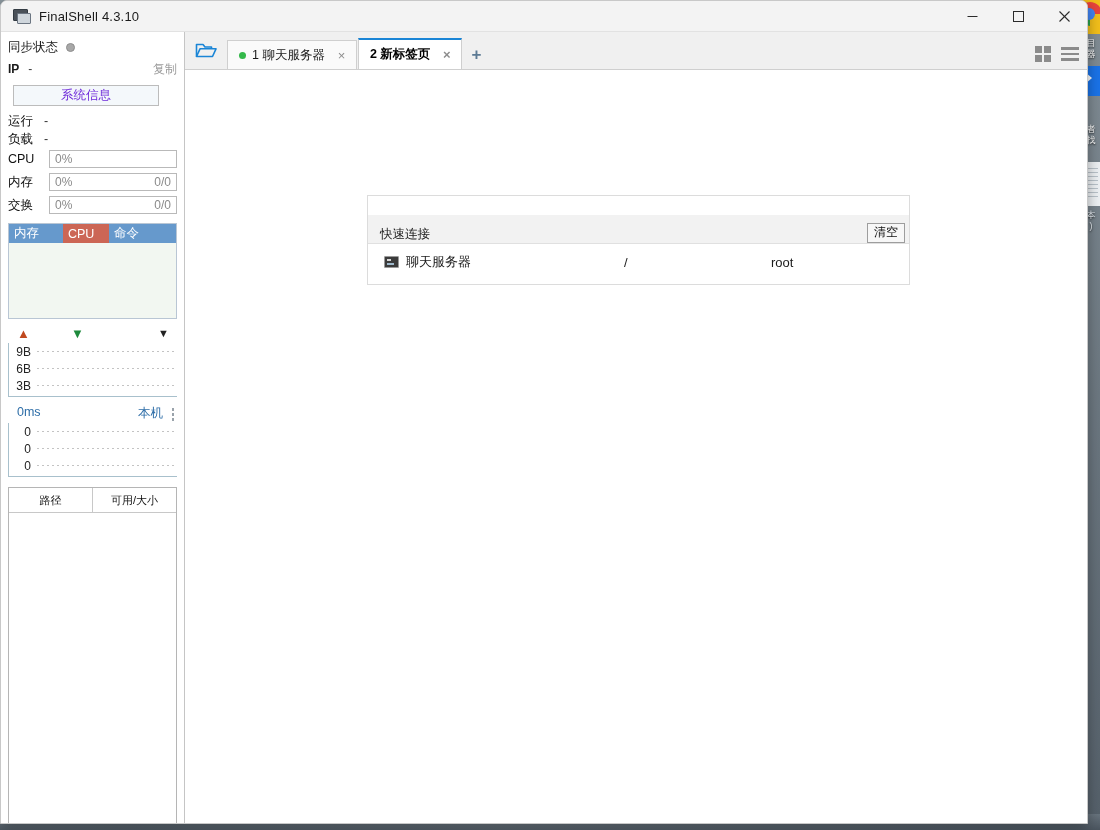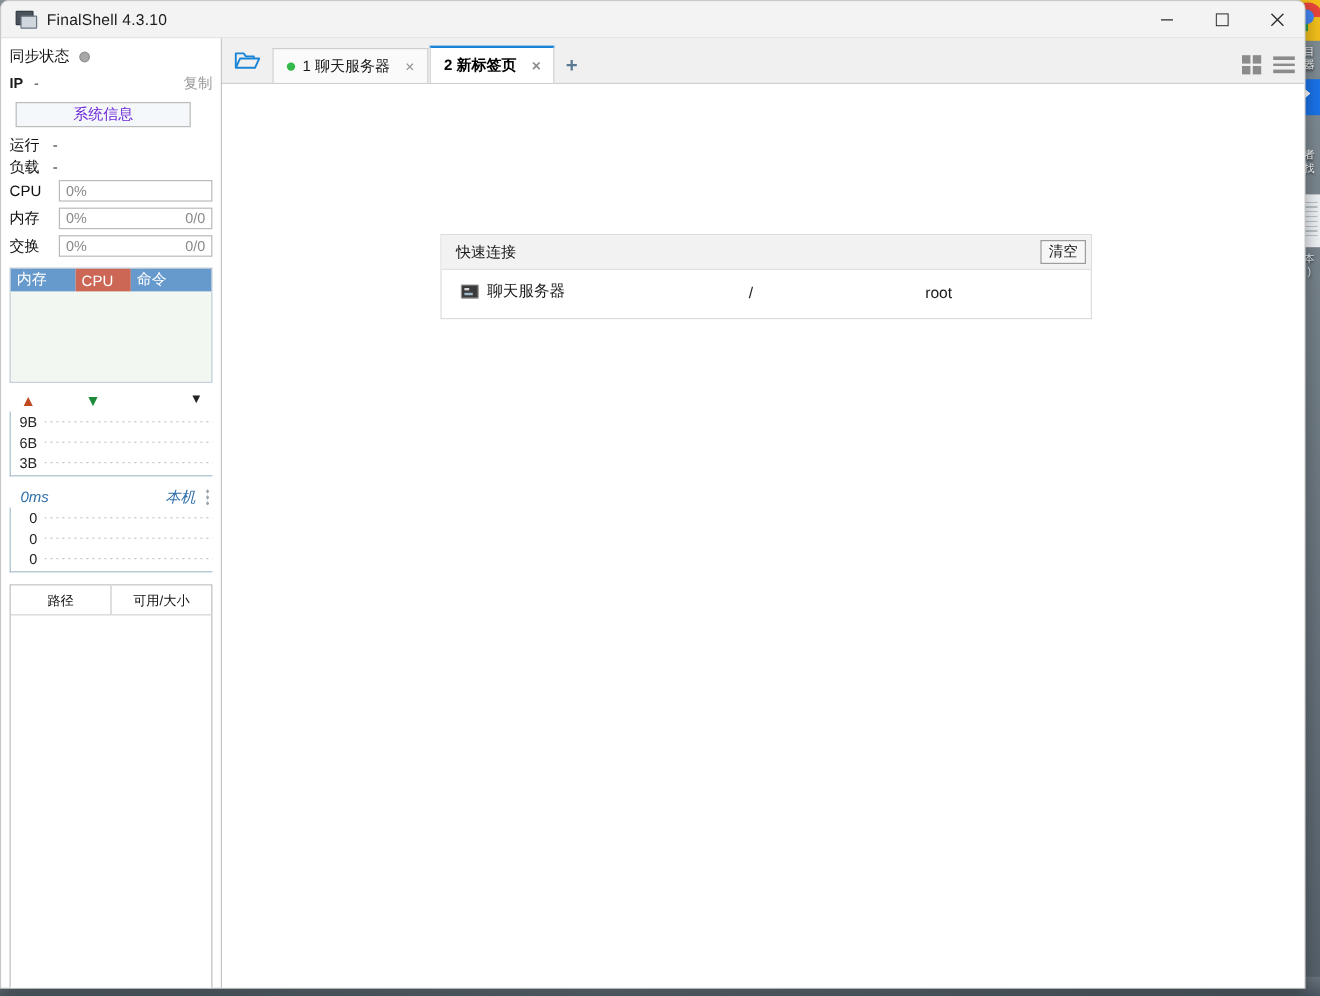--- a/index.html
+++ b/index.html
@@ -169,22 +169,22 @@
   .graph-line {
     flex: 1; height: 1px;
     background-image: linear-gradient(to right, #c3c3c3 0 2px, transparent 2px 5px);
     background-size: 5px 1px; background-repeat: repeat-x;
   }
   .graph-row.last .graph-line { margin-bottom: 0; }
   #net-graph .graph-rows { border-bottom: 1px solid #a8c0cc; padding-bottom: 2px; }
 
   
   #ping-graph { margin-top: 8px; }
-  #ping-legend { display: flex; align-items: center; justify-content: space-between;
-                 height: 18px; position: relative; padding-right: 14px; font-style: italic; }
+  #ping-legend { display: flex; align-items: flex-start; justify-content: space-between;
+                 height: 18px; position: relative; padding-right: 14px; }
   #ping-value { color: #2e6ea8; font-size: 12.5px; padding-left: 9px; }
   #ping-host { color: #2e6ea8; font-size: 12.5px; }
   #grip-dots {
     position: absolute; right: 2px; top: 2px; width: 4px; height: 14px;
     background-image: radial-gradient(#9aa3ab 40%, transparent 42%);
     background-size: 4px 5px;
   }
   #ping-graph .graph-rows { border-bottom: 1px solid #a8c0cc; padding-bottom: 2px; }
 
   
@@ -249,22 +249,23 @@
 
   
   #main-content { flex: 1; background: #fff; position: relative; }
 
   #quick-connect {
     position: absolute; left: 182px; top: 125px; width: 543px;
     border: 1px solid #dcdcdc; background: #fff;
   }
   #qc-header {
     height: 29px; background: #f2f2f2; border-bottom: 1px solid #e0e0e0;
-    display: flex; align-items: center; justify-content: space-between;
+    display: flex; align-items: flex-end; justify-content: space-between;
     padding: 0 4px 0 12px;
+    margin-top: 19px;
   }
   #qc-title { font-size: 12.5px; color: #1a1a1a; }
   #qc-clear-btn {
     border: 1px solid #9d9d9d; background: #f7f7f7; font-size: 12px; color: #111;
     padding: 2px 6px; line-height: 1.15;
   }
   #qc-rows { padding: 6px 0 10px 0; }
   .qc-row { display: flex; align-items: center; height: 24px; padding-left: 16px; font-size: 13px; color: #1a1a1a; }
   .qc-icon {
     width: 15px; height: 12px; flex: none; margin-right: 7px; position: relative;

